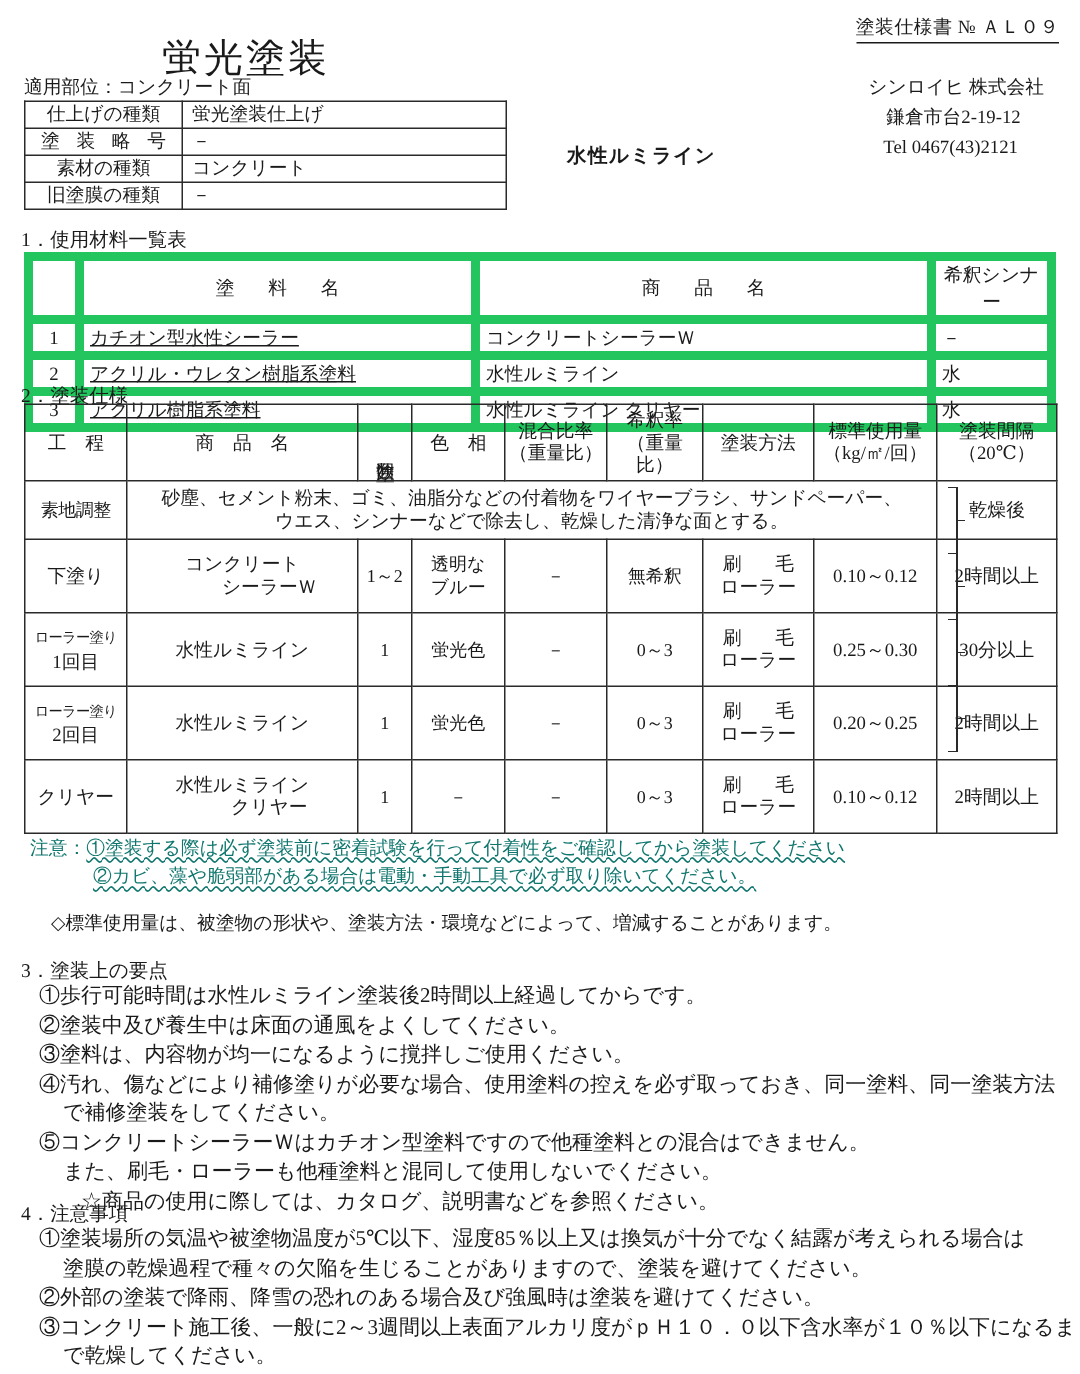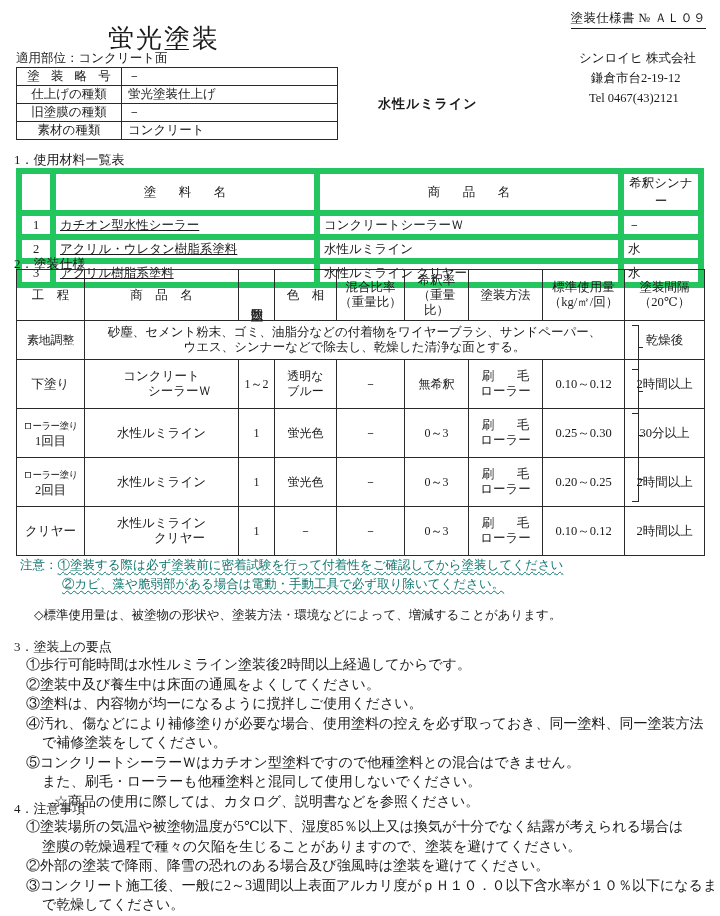--- a/index.html
+++ b/index.html
@@ -243,34 +243,34 @@
     <div class="ln3">Tel 0467(43)2121</div>
   </div>
 
   <div class="product-name">水性ルミライン</div>
 
   <div class="apply-line">適用部位：コンクリート面</div>
 
   <table class="info">
     <tbody>
       <tr>
+        <td class="k">仕上げの種類</td>
+        <td class="v">蛍光塗装仕上げ</td>
+      </tr>
+      <tr>
         <td class="k sp">塗 装 略 号</td>
         <td class="v">－</td>
       </tr>
       <tr>
-        <td class="k">仕上げの種類</td>
-        <td class="v">蛍光塗装仕上げ</td>
+        <td class="k">素材の種類</td>
+        <td class="v">コンクリート</td>
       </tr>
       <tr>
         <td class="k">旧塗膜の種類</td>
         <td class="v">－</td>
-      </tr>
-      <tr>
-        <td class="k">素材の種類</td>
-        <td class="v">コンクリート</td>
       </tr>
     </tbody>
   </table>
 
   <div class="sec-head" id="sec1">1．使用材料一覧表</div>
 
   <table class="materials">
     <thead>
       <tr>
         <th class="thin" style="width:20px"></th>

